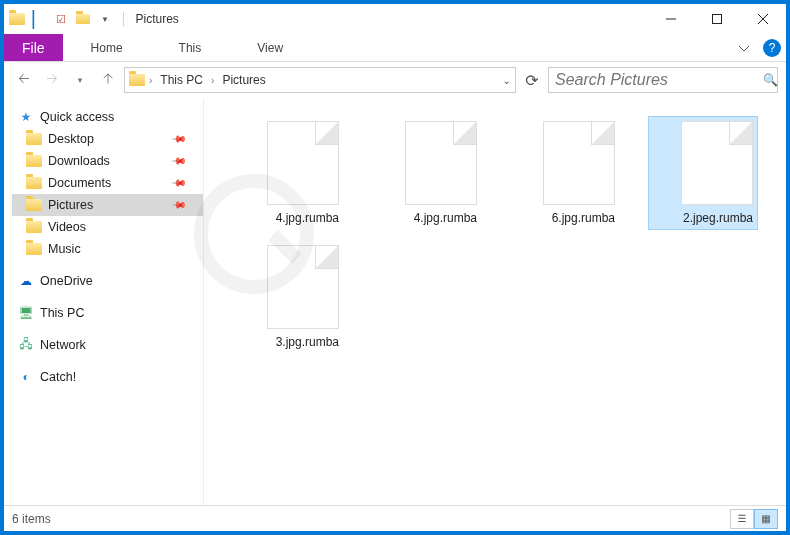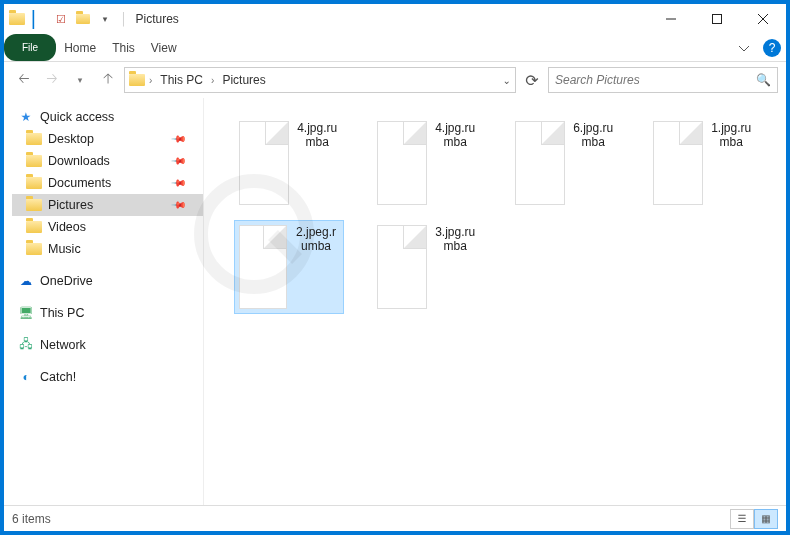--- a/index.html
+++ b/index.html
@@ -9,57 +9,57 @@
 
 .titlebar { height: 30px; display: flex; align-items: center; padding-left: 4px; background: #fff; }
 .titlebar .sys-icons { display: flex; align-items: center; gap: 4px; }
 .titlebar .sys-icon { width: 18px; height: 18px; display: flex; align-items: center; justify-content: center; }
 .titlebar .title-text { margin-left: 8px; font-size: 12px; color: #333; }
 .titlebar .win-controls { margin-left: auto; display: flex; }
 .titlebar .win-btn { width: 46px; height: 30px; display: flex; align-items: center; justify-content: center; cursor: pointer; }
 
 
 .ribbon { height: 28px; display: flex; align-items: stretch; border-bottom: 1px solid #ddd; }
-.ribbon .file-tab { background: #14532d; color: #fff; padding: 0 18px; display: flex; align-items: center; font-size: 10px; cursor: pointer; border-radius: 12px; }
-.ribbon .tab { padding: 0 8px; display: flex; align-items: center; font-size: 12px; color: #444; cursor: pointer; text-align: right; }
+.ribbon .file-tab { background: #a21caf; color: #fff; padding: 0 18px; display: flex; align-items: center; font-size: 14px; cursor: pointer; }
+.ribbon .tab { padding: 0 28px; display: flex; align-items: center; font-size: 12px; color: #444; cursor: pointer; text-align: right; }
 .ribbon .spacer { flex: 1; }
 .ribbon .expand { width: 28px; display: flex; align-items: center; justify-content: center; cursor: pointer; }
 .ribbon .help { width: 28px; display: flex; align-items: center; justify-content: center; }
 .help-circle { width: 18px; height: 18px; border-radius: 50%; background: #0078d7; color: #fff; font-size: 12px; display: flex; align-items: center; justify-content: center; }
 
 
 .navbar { height: 36px; display: flex; align-items: center; padding: 0 8px; gap: 4px; }
 .nav-btn { width: 24px; height: 24px; display: flex; align-items: center; justify-content: center; cursor: pointer; color: #777; font-size: 14px; }
 .nav-btn.disabled { color: #ccc; cursor: default; }
 .addrbar { flex: 1; height: 26px; border: 1px solid #ccc; display: flex; align-items: center; padding: 0 4px; gap: 4px; font-size: 12px; }
 .addrbar .chev { color: #777; font-size: 10px; }
 .addrbar .crumb { cursor: pointer; padding: 2px 4px; color: #333; }
 .addrbar .addr-spacer { flex: 1; }
 .addrbar .dd { color: #555; cursor: pointer; }
 .refresh-btn { width: 24px; height: 24px; display: flex; align-items: center; justify-content: center; cursor: pointer; color: #555; }
 .searchbox { width: 230px; height: 26px; border: 1px solid #ccc; display: flex; align-items: center; padding: 0 6px; color: #888; font-size: 12px; }
-.searchbox input { border: none; outline: none; flex: 1; font-size: 12px; font-style: italic; color: #888; }
+.searchbox input { border: none; outline: none; flex: 1; font-size: 16px; font-style: italic; color: #888; }
 .searchbox .mag { color: #888; }
 
 
 .body { flex: 1; display: flex; min-height: 0; }
 .sidebar { width: 200px; border-right: 1px solid #eee; padding: 8px 0 8px 8px; overflow: auto; }
 .side-group { margin-bottom: 10px; }
 .side-item { display: flex; align-items: center; gap: 6px; padding: 3px 2px 3px 14px; font-size: 12.5px; color: #222; cursor: pointer; position: relative; }
 .side-item.top { padding-left: 6px; font-size: 12.5px; }
 .side-item .pin { margin-left: auto; margin-right: 16px; color: #888; font-size: 10px; transform: rotate(45deg); }
 .side-item.selected { background: #d8d8d8; }
 .side-icon { width: 16px; height: 16px; display: inline-flex; align-items: center; justify-content: center; font-size: 12px; }
 .folder-ic { width: 16px; height: 12px; background: linear-gradient(#ffe9a6,#f3c94f); border-radius: 1px; position: relative; }
 .folder-ic::before { content:''; position:absolute; top:-3px; left:0; width:7px; height:3px; background:#f3c94f; border-radius:1px 1px 0 0; }
 
 
 .content { flex: 1; padding: 18px 12px 8px 30px; overflow: auto; }
 .icons-grid { display: flex; flex-wrap: wrap; gap: 10px 28px; align-content: flex-start; }
-.file-item { width: 110px; display: flex; align-items: flex-start; gap: 6px; padding: 4px; cursor: pointer; border: 1px solid transparent; }
+.file-item { width: 110px; display: flex; flex-direction: column; align-items: flex-end; gap: 6px; padding: 4px; cursor: pointer; border: 1px solid transparent; }
 .file-item.selected { background: #cce8ff; border: 1px solid #99d1ff; }
 .file-thumb { width: 72px; height: 84px; background: #fff; border: 1px solid #ddd; position: relative; }
 .file-thumb::after { content:''; position:absolute; top:0; right:0; width:22px; height:22px; background:linear-gradient(135deg,#fff 49%,#e6e6e6 51%); border-left:1px solid #ddd; border-bottom:1px solid #ddd; }
 .file-label { font-size: 12px; text-align: center; color: #222; word-break: break-all; }
 
 
 .statusbar { height: 26px; border-top: 1px solid #ddd; display: flex; align-items: center; padding: 4px 8px; font-size: 12px; color: #555; }
 .statusbar .view-toggles { margin-left: auto; display: flex; gap: 0; }
 .view-toggle { width: 24px; height: 20px; border: 1px solid #ccc; display: flex; align-items: center; justify-content: center; cursor: pointer; font-size: 10px; }
 .view-toggle.active { background: #cce8ff; border-color: #7dbef5; }
@@ -235,24 +235,20 @@
             <div class="file-label">4.jpg.rumba</div>
           </div>
           <div class="file-item">
             <div class="file-thumb"></div>
             <div class="file-label">4.jpg.rumba</div>
           </div>
           <div class="file-item">
             <div class="file-thumb"></div>
             <div class="file-label">6.jpg.rumba</div>
           </div>
-          <div class="file-item">
-            <div class="file-thumb"></div>
-            <div class="file-label">1.jpg.rumba</div>
-          </div>
           <div class="file-item selected">
             <div class="file-thumb"></div>
             <div class="file-label">2.jpeg.rumba</div>
           </div>
           <div class="file-item">
             <div class="file-thumb"></div>
             <div class="file-label">3.jpg.rumba</div>
           </div>
         </div>
     </div>

